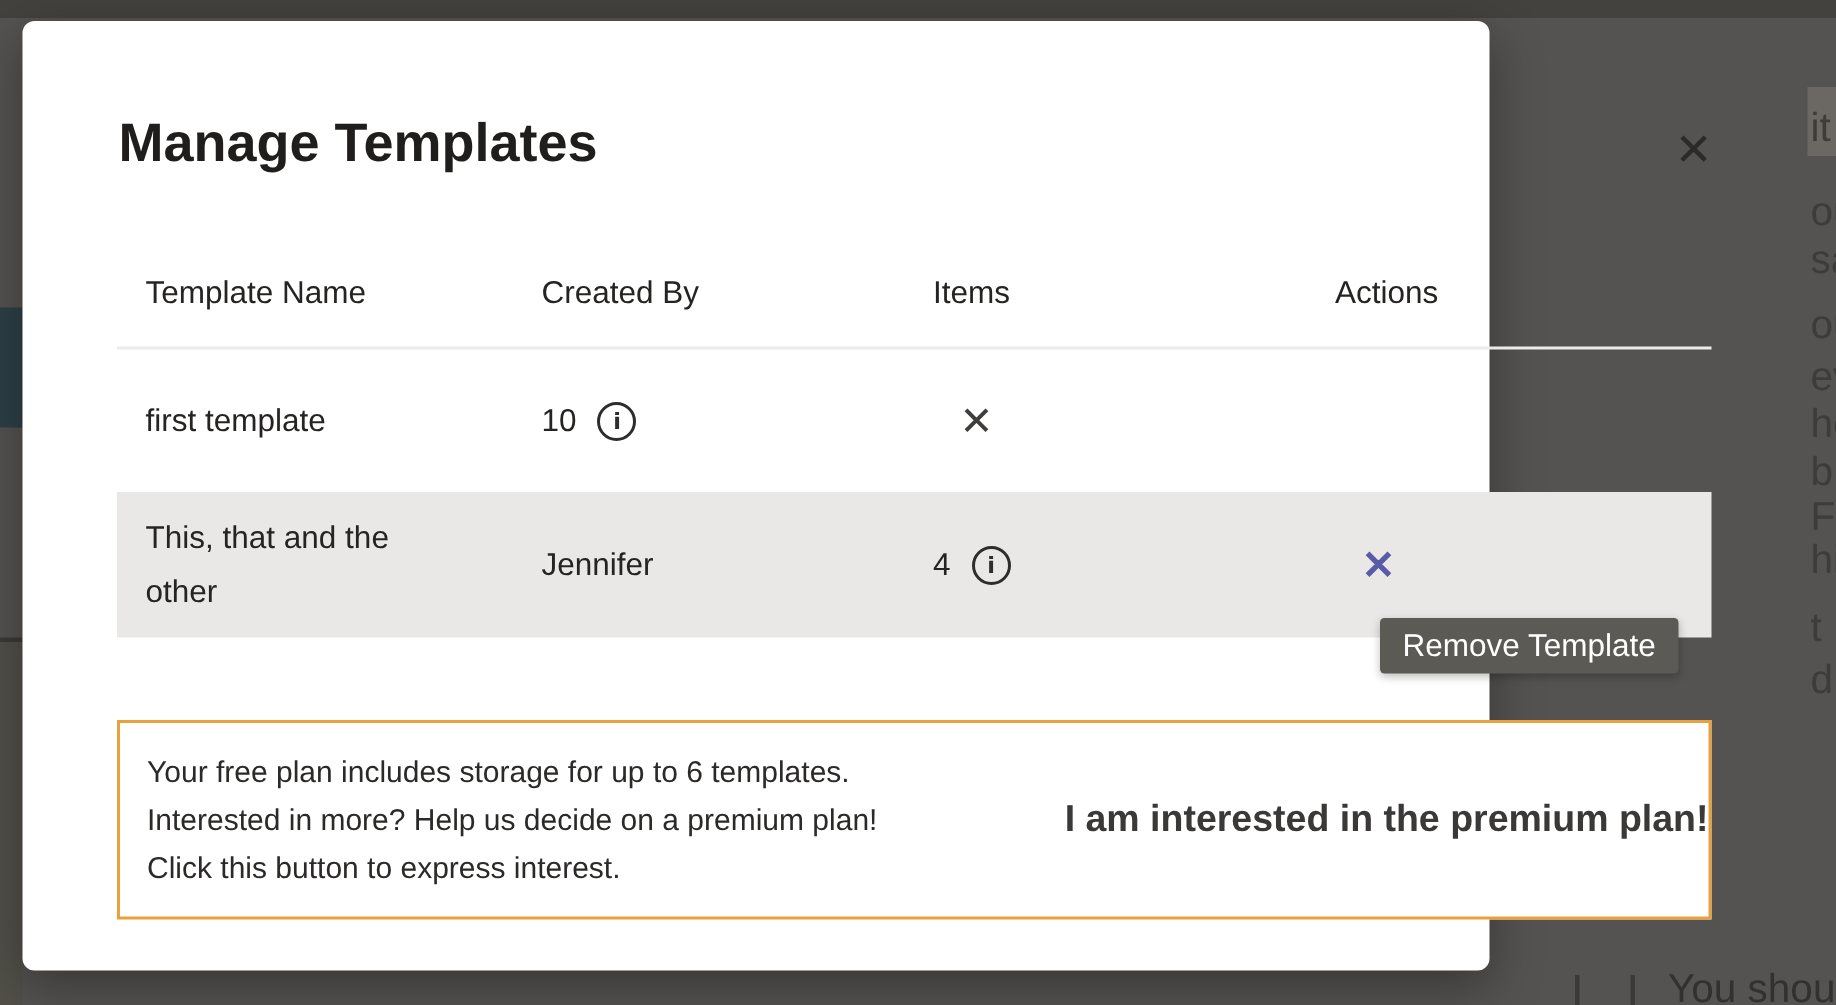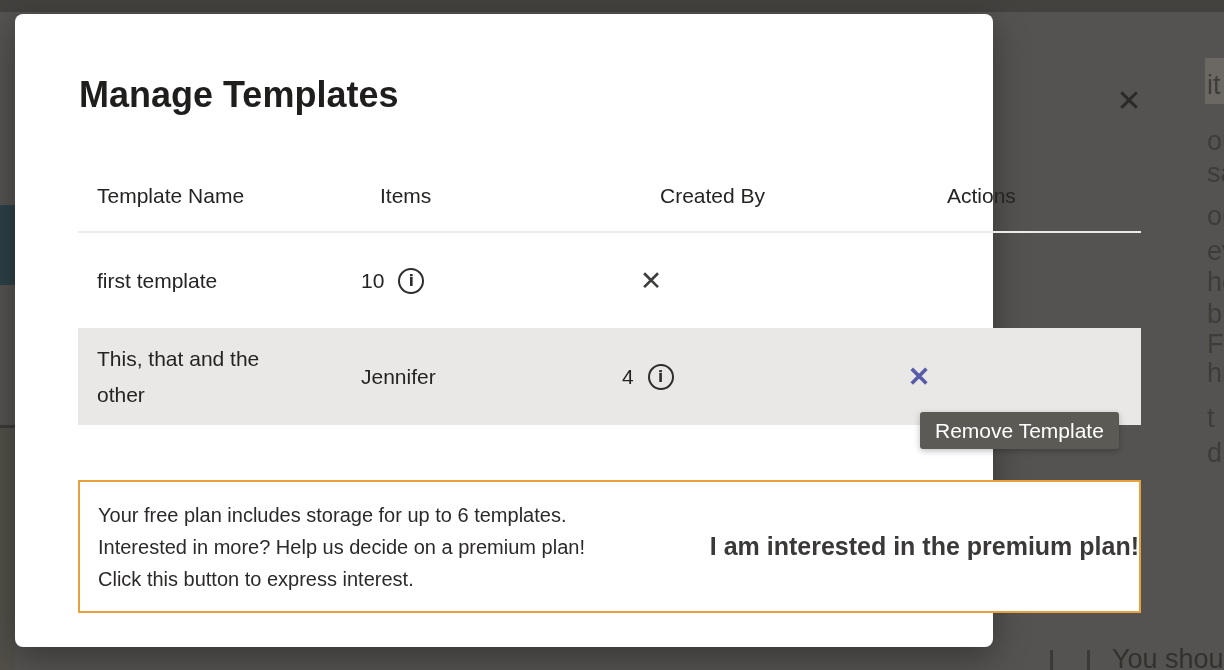--- a/index.html
+++ b/index.html
@@ -75,21 +75,21 @@
   
   .tmpl-table {
     position: absolute; left: 63px; top: 146px;
     width: 1063px;
   }
   .t-row {
     display: grid;
     grid-template-columns: 264px 261px 268px 1fr;
     align-items: center;
   }
-  .t-row.header { height: 71px; gap: 19px; }
+  .t-row.header { height: 71px; }
   .t-row.header .cell { font-size: 21px; color: #252423; }
   .t-divider { height: 2px; background: #ebebeb; width: 100%; }
   .t-row.body1 { height: 95px; }
   .t-row.body2 { height: 97px; background: #e9e8e6; }
   .cell { padding-left: 19px; font-size: 21px; color: #252423; }
   .cell.name { max-width: 220px; line-height: 36px; }
   .items-cell { display: flex; align-items: center; gap: 14px; text-align: center; }
   .info-icon {
     width: 26px; height: 26px; border: 2px solid #2e2d2b; border-radius: 50%;
     display: inline-flex; align-items: center; justify-content: center;
@@ -168,22 +168,22 @@
   <div class="dialog">
 
     <div class="dialog-title">Manage Templates</div>
 
     <button class="close-btn">✕</button>
 
     <div class="tmpl-table">
 
       <div class="t-row header">
         <div class="cell">Template Name</div>
+        <div class="cell">Created By</div>
         <div class="cell">Items</div>
-        <div class="cell">Created By</div>
         <div class="cell">Actions</div>
       </div>
 
       <div class="t-divider"></div>
 
       <div class="t-row body1">
         <div class="cell name">first template</div>
         <div class="cell items-cell">
           <span>10</span>
           <span class="info-icon">i</span>

